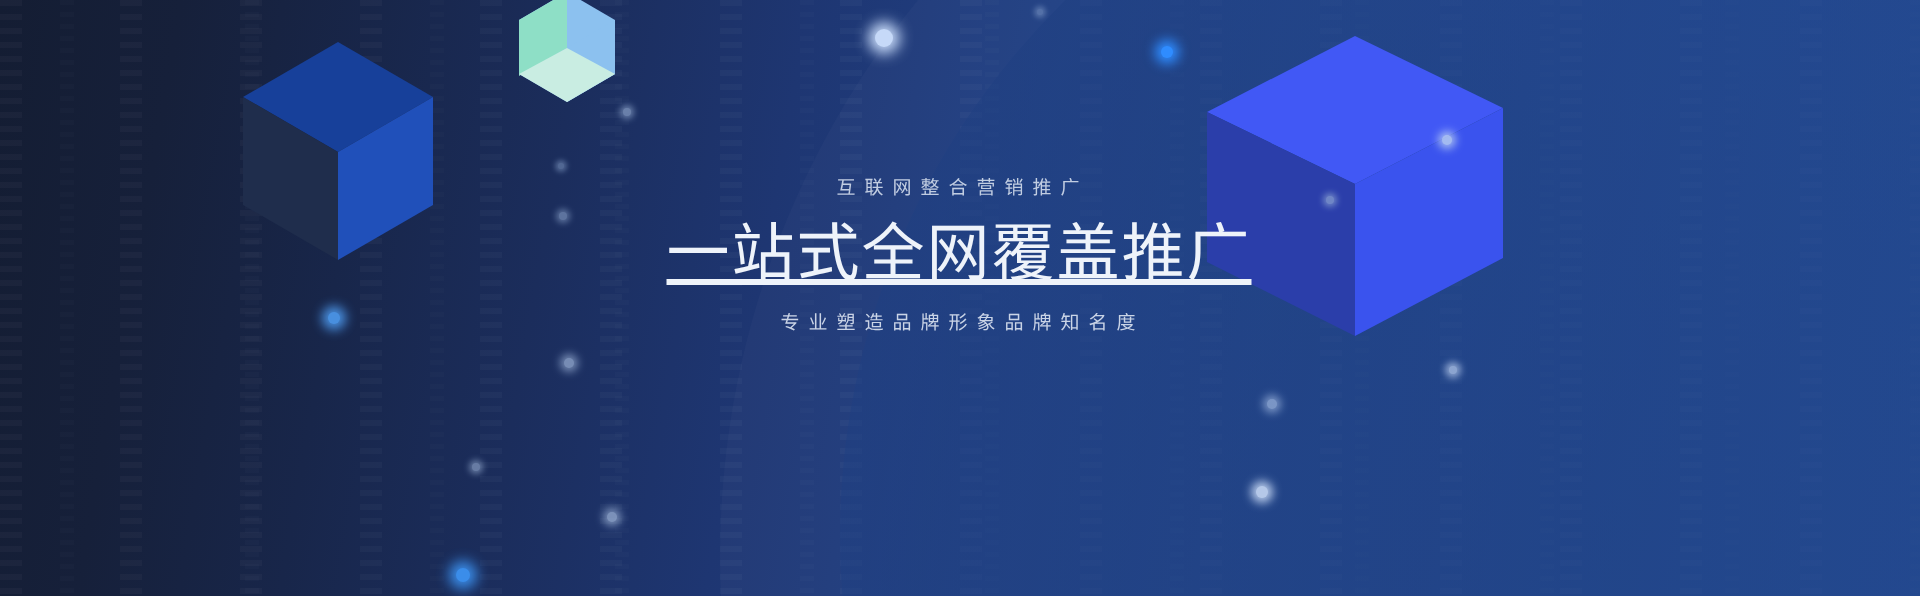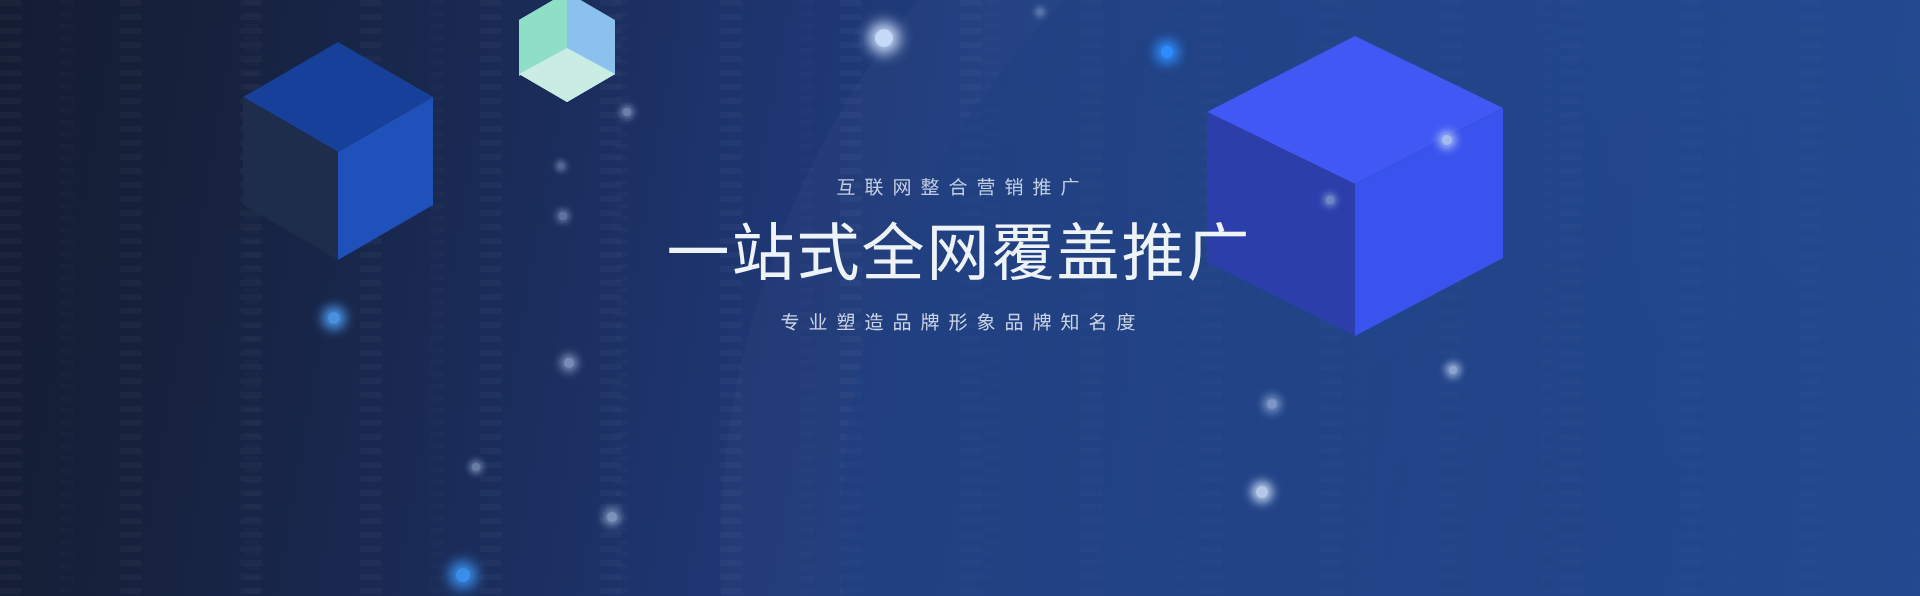--- a/index.html
+++ b/index.html
@@ -144,20 +144,21 @@
     opacity: .92;
   }
   .headline {
     color: #eef3fa;
     font-size: 63px;
     letter-spacing: 2px;
     text-indent: 2px;
     line-height: 1.08;
     margin: 0 0 26px 0;
     font-weight: 400;
+    text-decoration: underline;
   }
   .subline {
     color: #d3dcec;
     font-size: 19px;
     letter-spacing: 9px;
     text-indent: 9px;
     line-height: 1;
     margin: 18px;
     font-weight: 400;
     opacity: .95;

